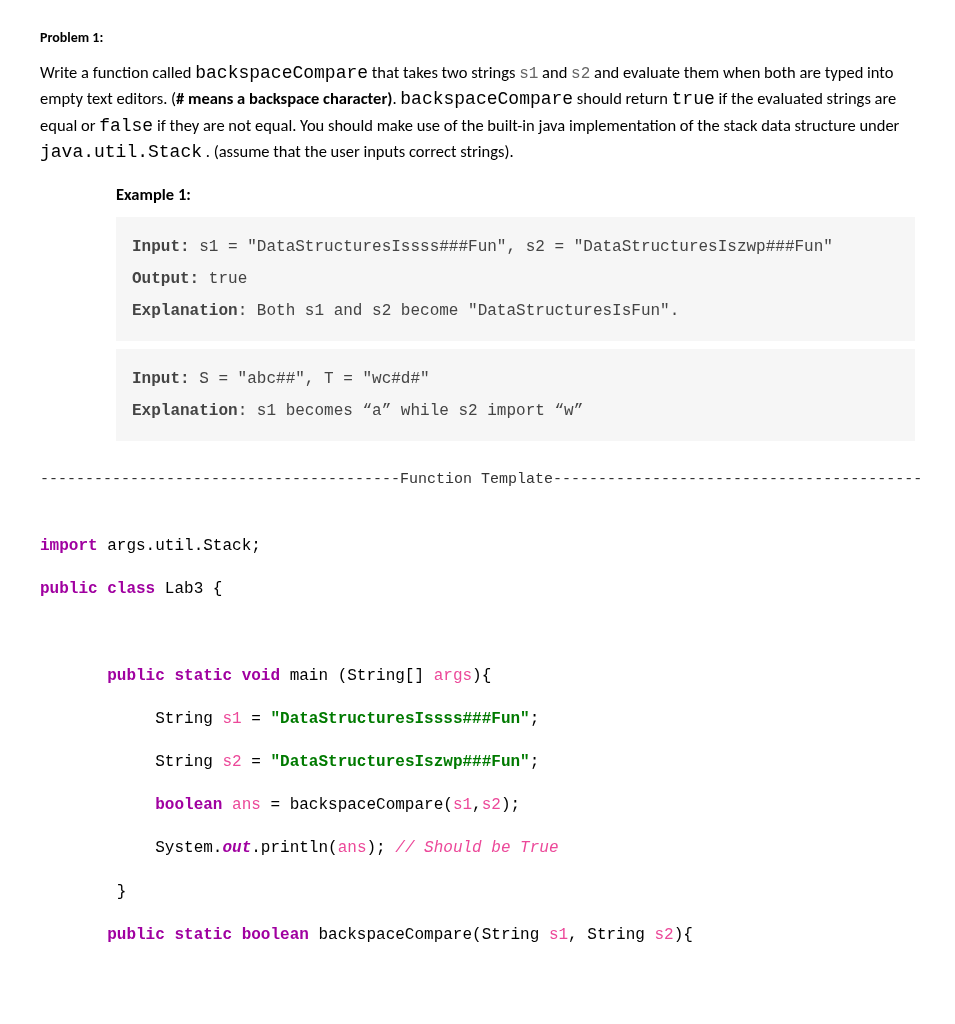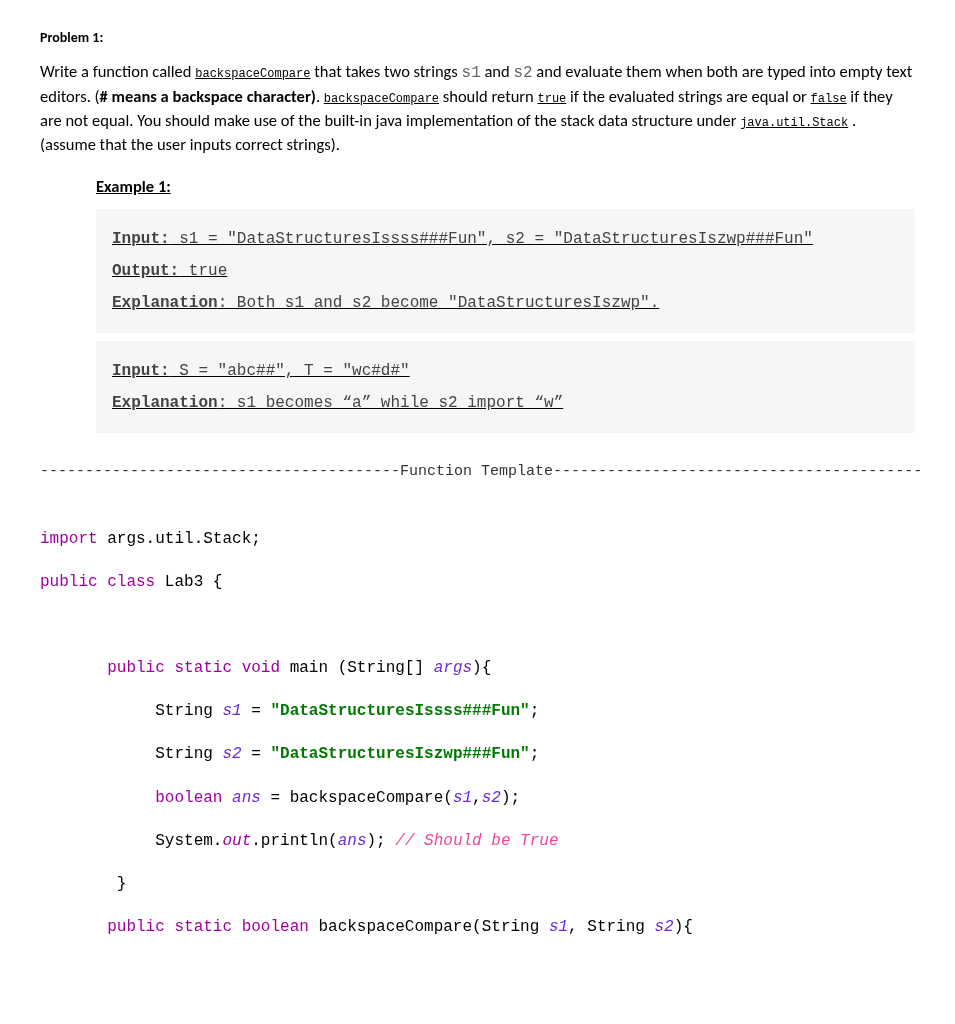--- a/index.html
+++ b/index.html
@@ -17,31 +17,29 @@
     font-weight: bold;
     font-size: 14px;
     margin-bottom: 12px;
   }
   .intro {
     font-size: 16.5px;
     margin-bottom: 18px;
   }
   .mono-inline {
     font-family: 'Courier New', Courier, monospace;
-    font-size: 12px;
-    text-decoration: underline;
+    font-size: 18px;
   }
   .param {
     font-family: 'Courier New', Courier, monospace;
     font-size: 16px;
     color: #666;
   }
   .indent {
-    margin-left: 56px;
-    text-decoration: underline;
+    margin-left: 76px;
   }
   .example-label {
     font-weight: bold;
     margin: 14px 0 10px 0;
   }
   .example-box {
     background: #f6f6f6;
     padding: 14px 16px;
     font-family: 'Courier New', Courier, monospace;
     font-size: 16px;
@@ -61,42 +59,42 @@
     white-space: pre;
     letter-spacing: 0;
   }
   .code-block {
     font-family: 'Courier New', Courier, monospace;
     font-size: 16px;
     white-space: pre;
     line-height: 1.35;
     color: #000;
   }
-  .kw { color: #a000a0; font-weight: normal; }
+  .kw { color: #a000a0; font-weight: bold; }
   .ital { font-style: italic; margin-top: 46px; }
   .str { color: #007a00; font-weight: bold; }
-  .varlocal { color: #6d28d9; font-style: italic; }
+  .varlocal { color: #ec4899; }
   .cmt { color: #ec4899; font-style: italic; }
 </style>
 </head>
 <body>
 
 <div class="heading">Problem 1:</div>
 
 <div class="intro">
 <span>Write a function called </span><span class="mono-inline">backspaceCompare</span><span> that takes two strings </span><span class="param">s1</span><span> and </span><span class="param">s2</span><span> and evaluate them when both are typed into empty text editors. (</span><b># means a backspace character)</b><span>. </span><span class="mono-inline">backspaceCompare</span><span> should return </span><span class="mono-inline">true</span><span> if the evaluated strings are equal or </span><span class="mono-inline">false</span><span> if they are not equal.  You should make use of the built-in java implementation of the stack data structure under </span><span class="mono-inline">java.util.Stack</span><span> . (assume that the user inputs correct strings).</span>
 </div>
 
 <div class="indent">
 
   <div class="example-label">Example 1:</div>
   <div class="example-box">
     <div><span class="label">Input:</span><span> s1 = "DataStructuresIssss###Fun", s2 = "DataStructuresIszwp###Fun"</span></div>
     <div><span class="label">Output:</span><span> true</span></div>
-    <div><span class="label">Explanation</span><span>: Both s1 and s2 become "DataStructuresIszwp".</span></div>
+    <div><span class="label">Explanation</span><span>: Both s1 and s2 become "DataStructuresIsFun".</span></div>
   </div>
 
   <div class="example-box">
     <div><span class="label">Input:</span><span> S = "abc##", T = "wc#d#"</span></div>
     <div><span class="label">Explanation</span><span>: s1 becomes “a” while s2 import “w”</span></div>
   </div>
 
 </div>
 
 <div class="sep">----------------------------------------Function Template-----------------------------------------</div>

